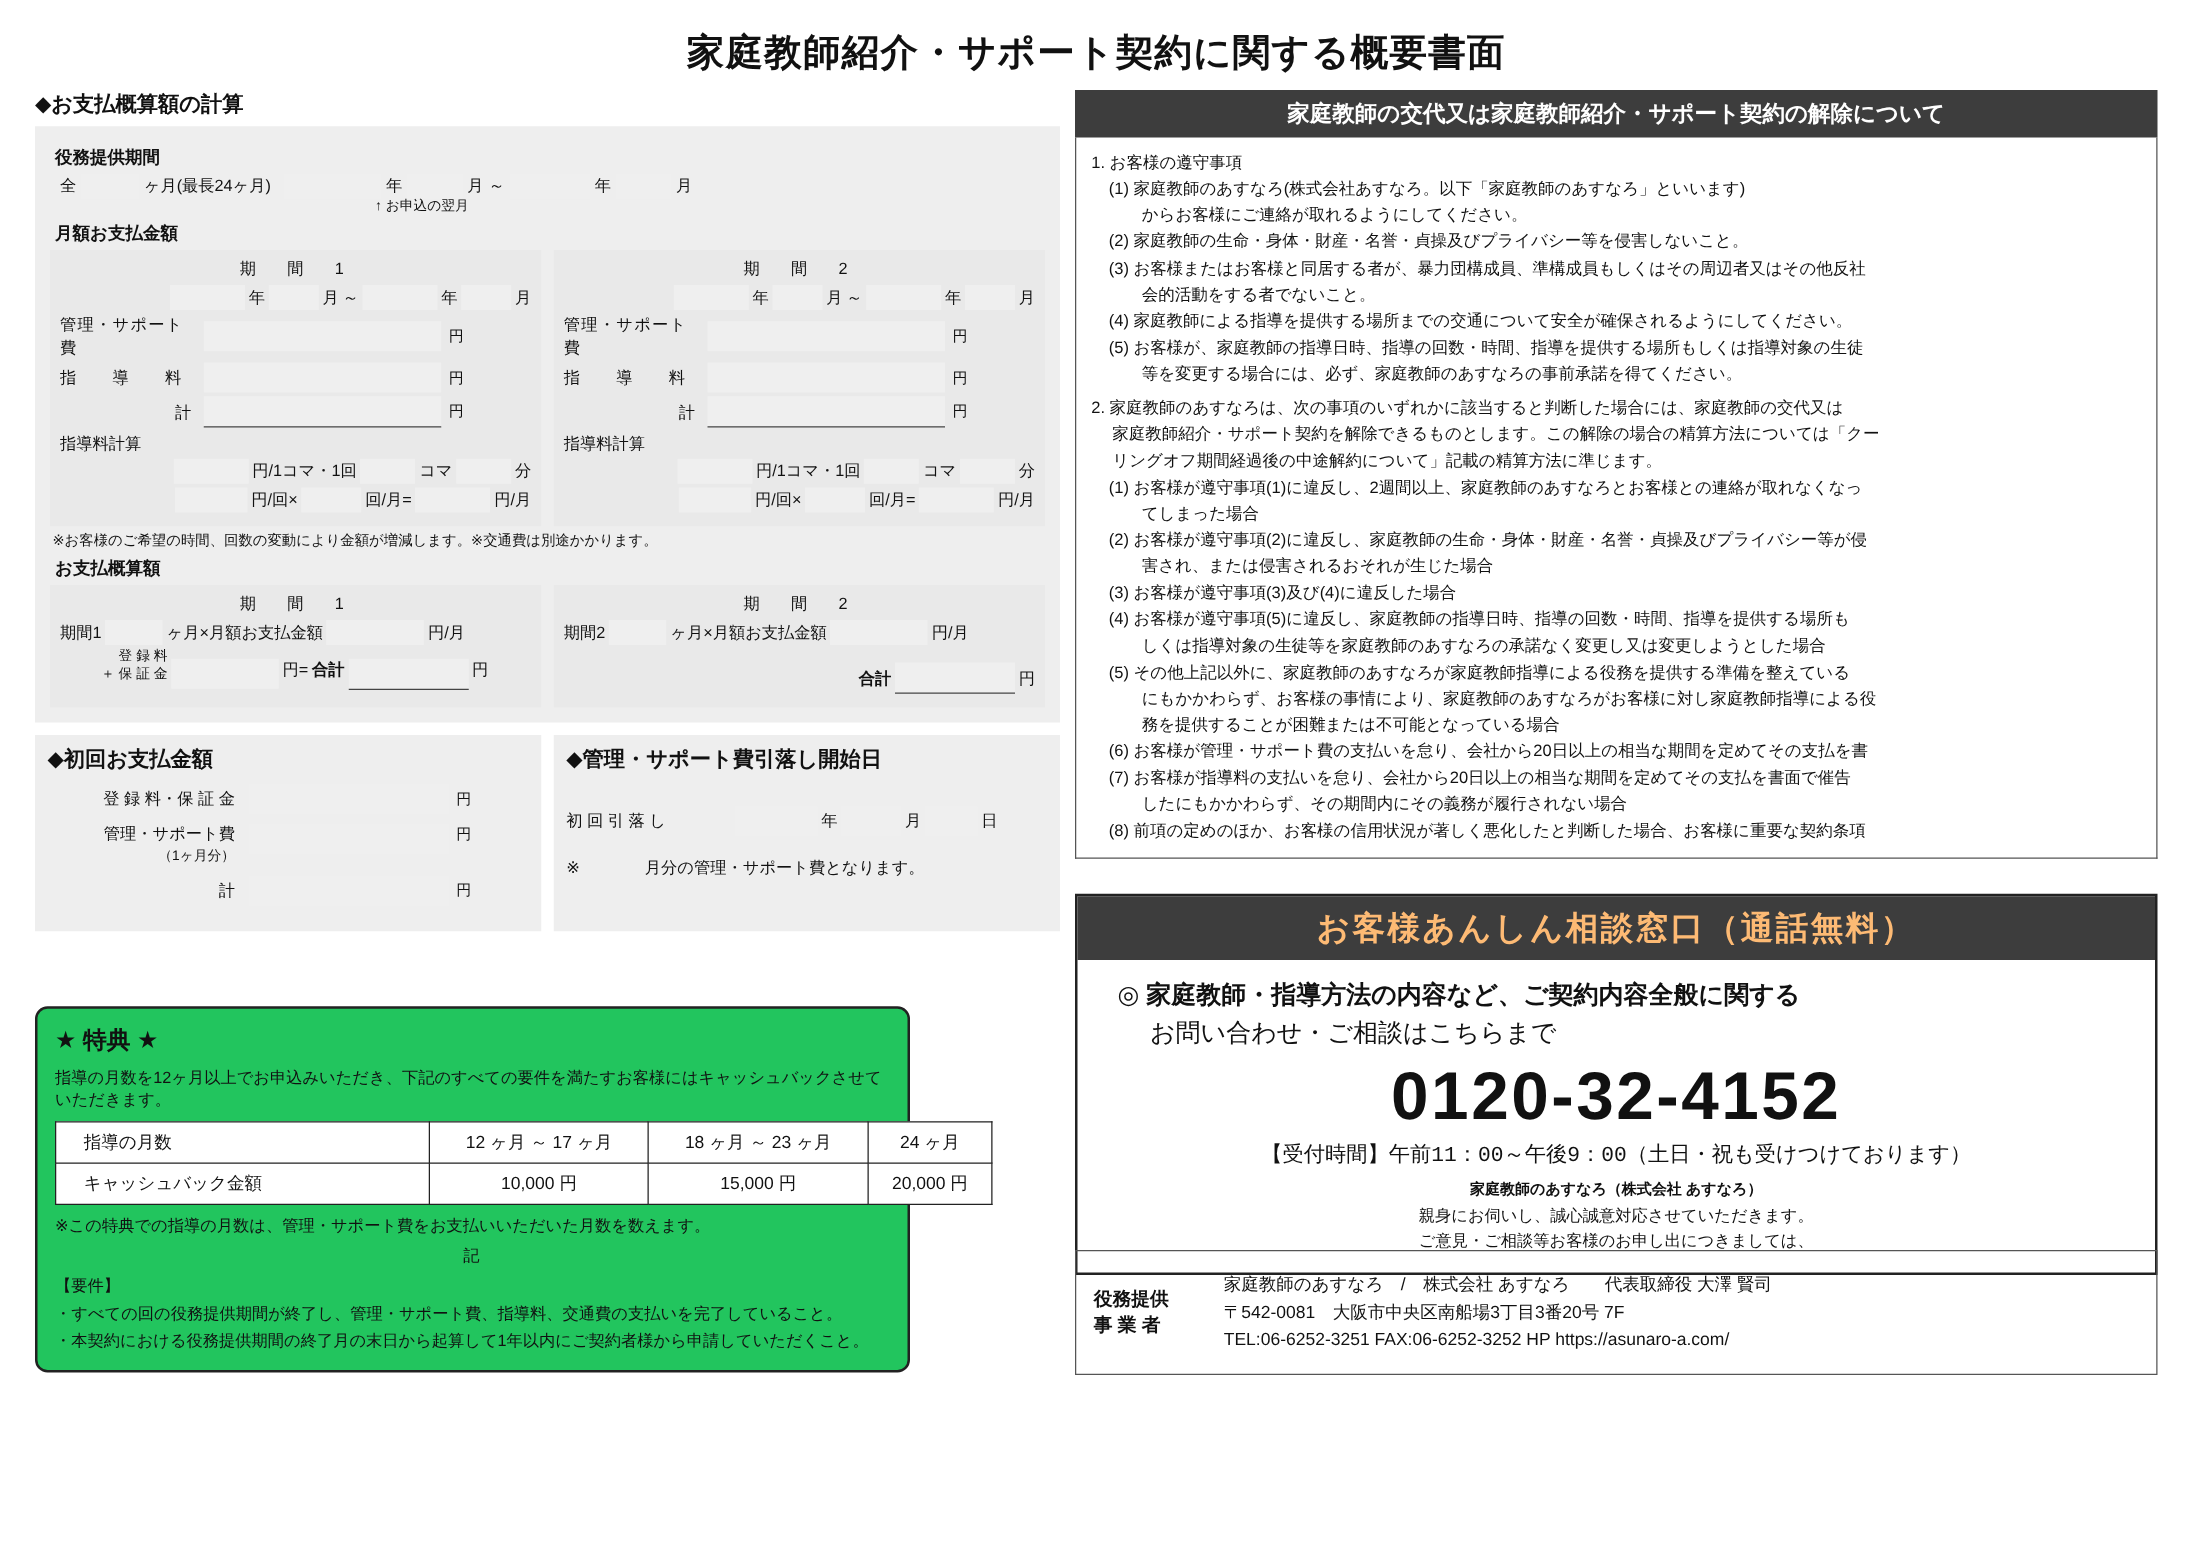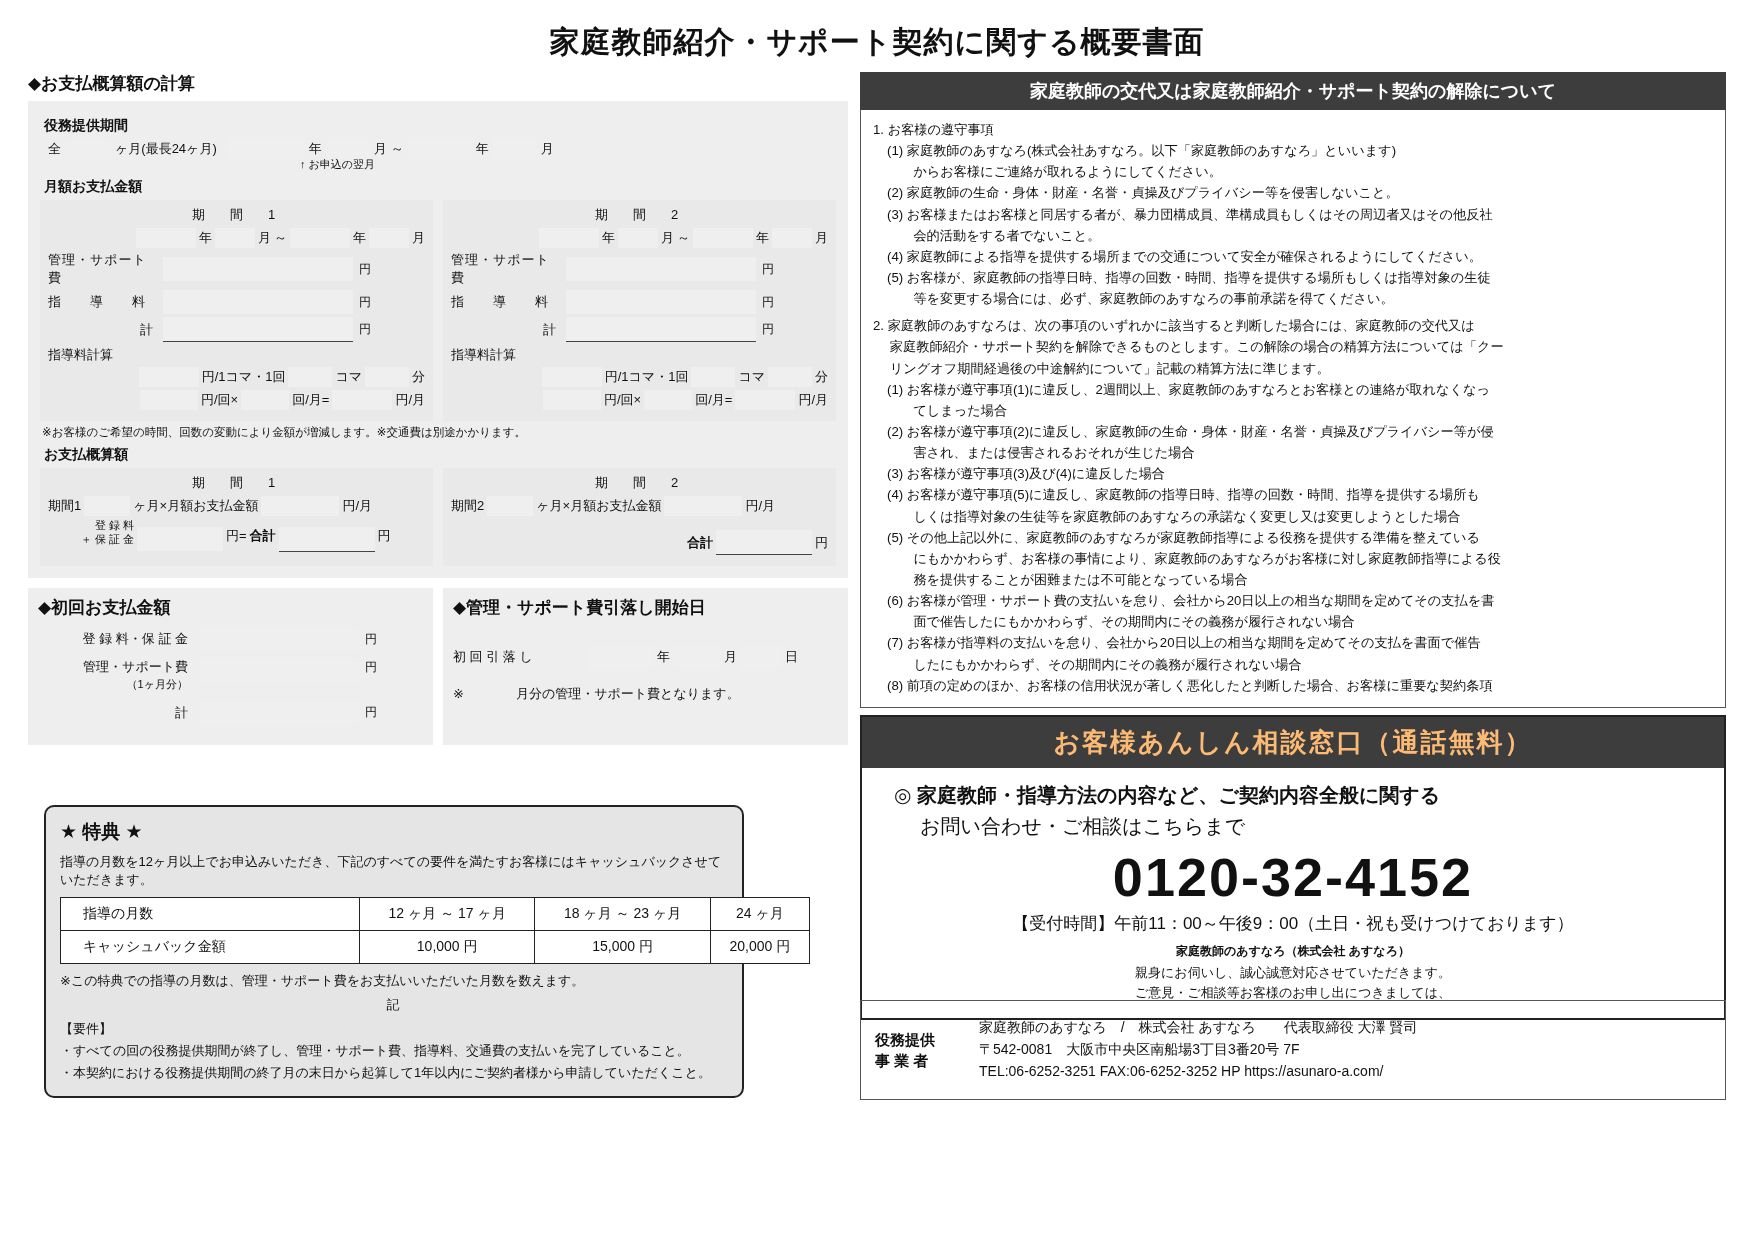--- a/index.html
+++ b/index.html
@@ -48,23 +48,22 @@
 
   
   .two-panels{display:flex;gap:10px;margin-top:10px;}
   .pnl{background:#eeeeee;padding:8px 10px 12px 10px;}
   .pnl.a{width:400px;}
   .pnl.b{width:400px;}
 
   
   .tokuten{
     position:absolute;left:28px;top:805px;width:700px;
-    border:2px solid #222;border-radius:10px;background:#e5e5e5;padding:10px 14px;
+    border:2px solid #222;border-radius:10px;background:#22c55e;padding:10px 14px;
     box-sizing:border-box;
-    margin-left:16px;
   }
   .tokuten h3{margin:2px 0 8px 0;font-size:19px;}
   .tokuten p{margin:4px 0;font-size:13px;}
   table.bonus{border-collapse:collapse;width:750px;margin:8px auto;background:#fff;}
   table.bonus th,table.bonus td{border:1px solid #222;padding:7px 6px;font-size:14px;text-align:center;}
   table.bonus th{font-weight:normal;}
   table.bonus td.first,table.bonus th.first{width:270px;text-align:left;padding-left:22px;}
   .ki{text-align:center;font-size:13px;margin:6px 0;letter-spacing:2px;}
   .req{font-size:13px;margin:3px 0;}
 
@@ -77,21 +76,21 @@
 
   
   .consult{
     position:absolute;left:860px;top:715px;width:866px;border:2px solid #222;box-sizing:border-box;
   }
   .consult .bar{background:#3d3d3d;color:#fdba74;text-align:center;font-weight:bold;font-size:26px;padding:8px 0;letter-spacing:2px;}
   .consult .inner{padding:10px 14px 14px 14px;text-align:center;}
   .consult .l1{font-size:20px;font-weight:bold;text-align:left;margin:4px 0 0 18px;}
   .consult .l2{font-size:20px;font-weight:normal;text-align:left;margin:4px 0 6px 44px;}
   .tel{font-size:54px;font-weight:bold;letter-spacing:2px;margin:2px 0;}
-  .hours{font-size:17px;margin:4px 0;}
+  .hours{font-size:17px;margin:4px 0;font-family:Liberation Mono, monospace;}
   .corp{font-size:12px;font-weight:bold;margin:8px 0 4px 0;}
   .fine{font-size:13px;margin:2px 0;}
 
   
   .footer{
     position:absolute;left:860px;top:1000px;width:866px;height:100px;
     border:1px solid #555;box-sizing:border-box;display:flex;align-items:center;padding:0 14px;
   }
   .footer .tag{font-size:15px;font-weight:bold;line-height:1.4;width:90px;}
   .footer .addr{font-size:14px;line-height:1.55;margin-left:14px;}
@@ -363,21 +362,20 @@
       <p class="ind1">　　てしまった場合</p>
       <p class="ind1">(2) お客様が遵守事項(2)に違反し、家庭教師の生命・身体・財産・名誉・貞操及びプライバシー等が侵</p>
       <p class="ind1">　　害され、または侵害されるおそれが生じた場合</p>
       <p class="ind1">(3) お客様が遵守事項(3)及び(4)に違反した場合</p>
       <p class="ind1">(4) お客様が遵守事項(5)に違反し、家庭教師の指導日時、指導の回数・時間、指導を提供する場所も</p>
       <p class="ind1">　　しくは指導対象の生徒等を家庭教師のあすなろの承諾なく変更し又は変更しようとした場合</p>
       <p class="ind1">(5) その他上記以外に、家庭教師のあすなろが家庭教師指導による役務を提供する準備を整えている</p>
       <p class="ind1">　　にもかかわらず、お客様の事情により、家庭教師のあすなろがお客様に対し家庭教師指導による役</p>
       <p class="ind1">　　務を提供することが困難または不可能となっている場合</p>
       <p class="ind1">(6) お客様が管理・サポート費の支払いを怠り、会社から20日以上の相当な期間を定めてその支払を書</p>
-      <p class="ind1">　　面で催告したにもかかわらず、その期間内にその義務が履行されない場合</p>
       <p class="ind1">(7) お客様が指導料の支払いを怠り、会社から20日以上の相当な期間を定めてその支払を書面で催告</p>
       <p class="ind1">　　したにもかかわらず、その期間内にその義務が履行されない場合</p>
       <p class="ind1">(8) 前項の定めのほか、お客様の信用状況が著しく悪化したと判断した場合、お客様に重要な契約条項</p>
     </div>
   </div>
 
   <div class="consult">
     <div class="bar">お客様あんしん相談窓口（通話無料）</div>
     <div class="inner">
       <div class="l1">◎ 家庭教師・指導方法の内容など、ご契約内容全般に関する</div>

